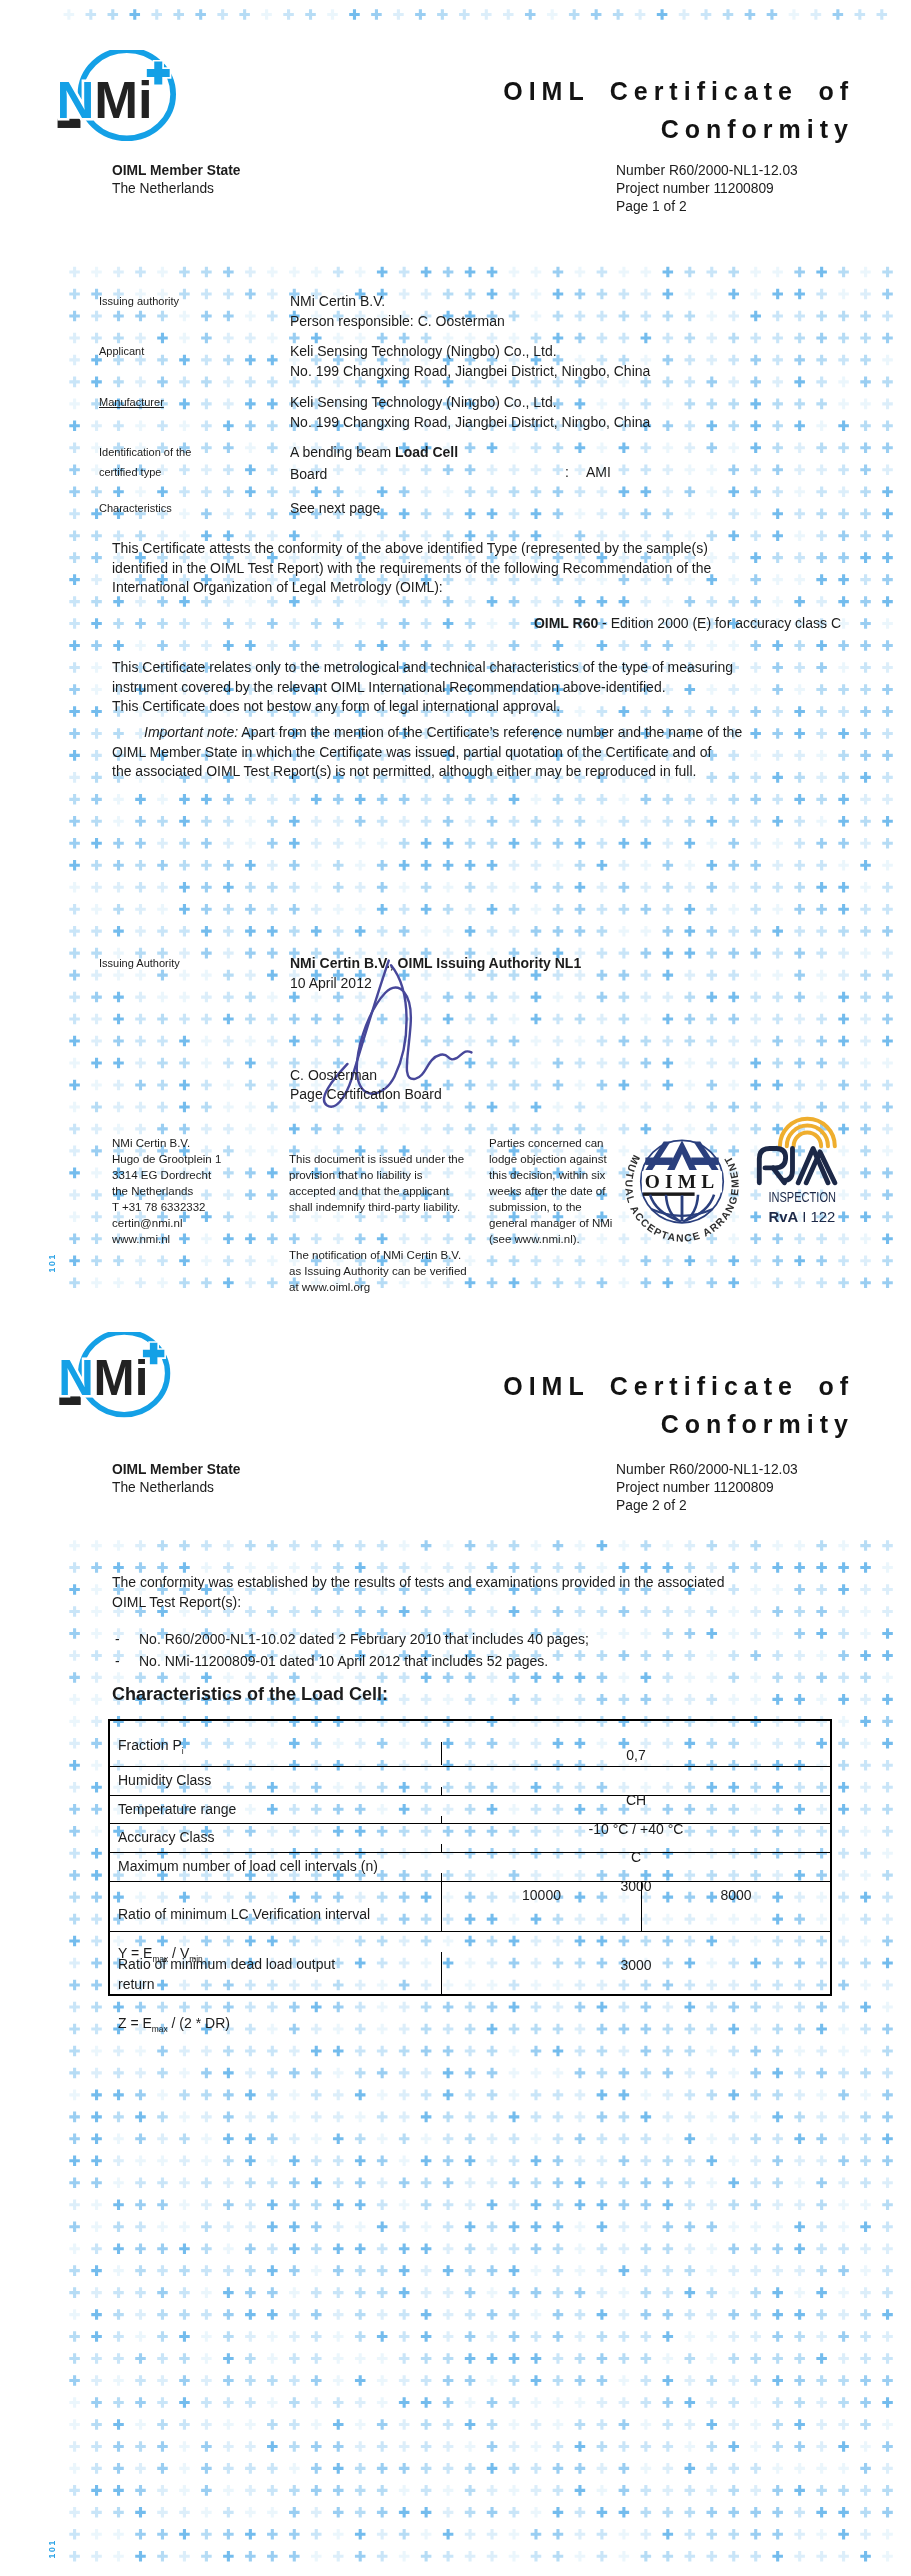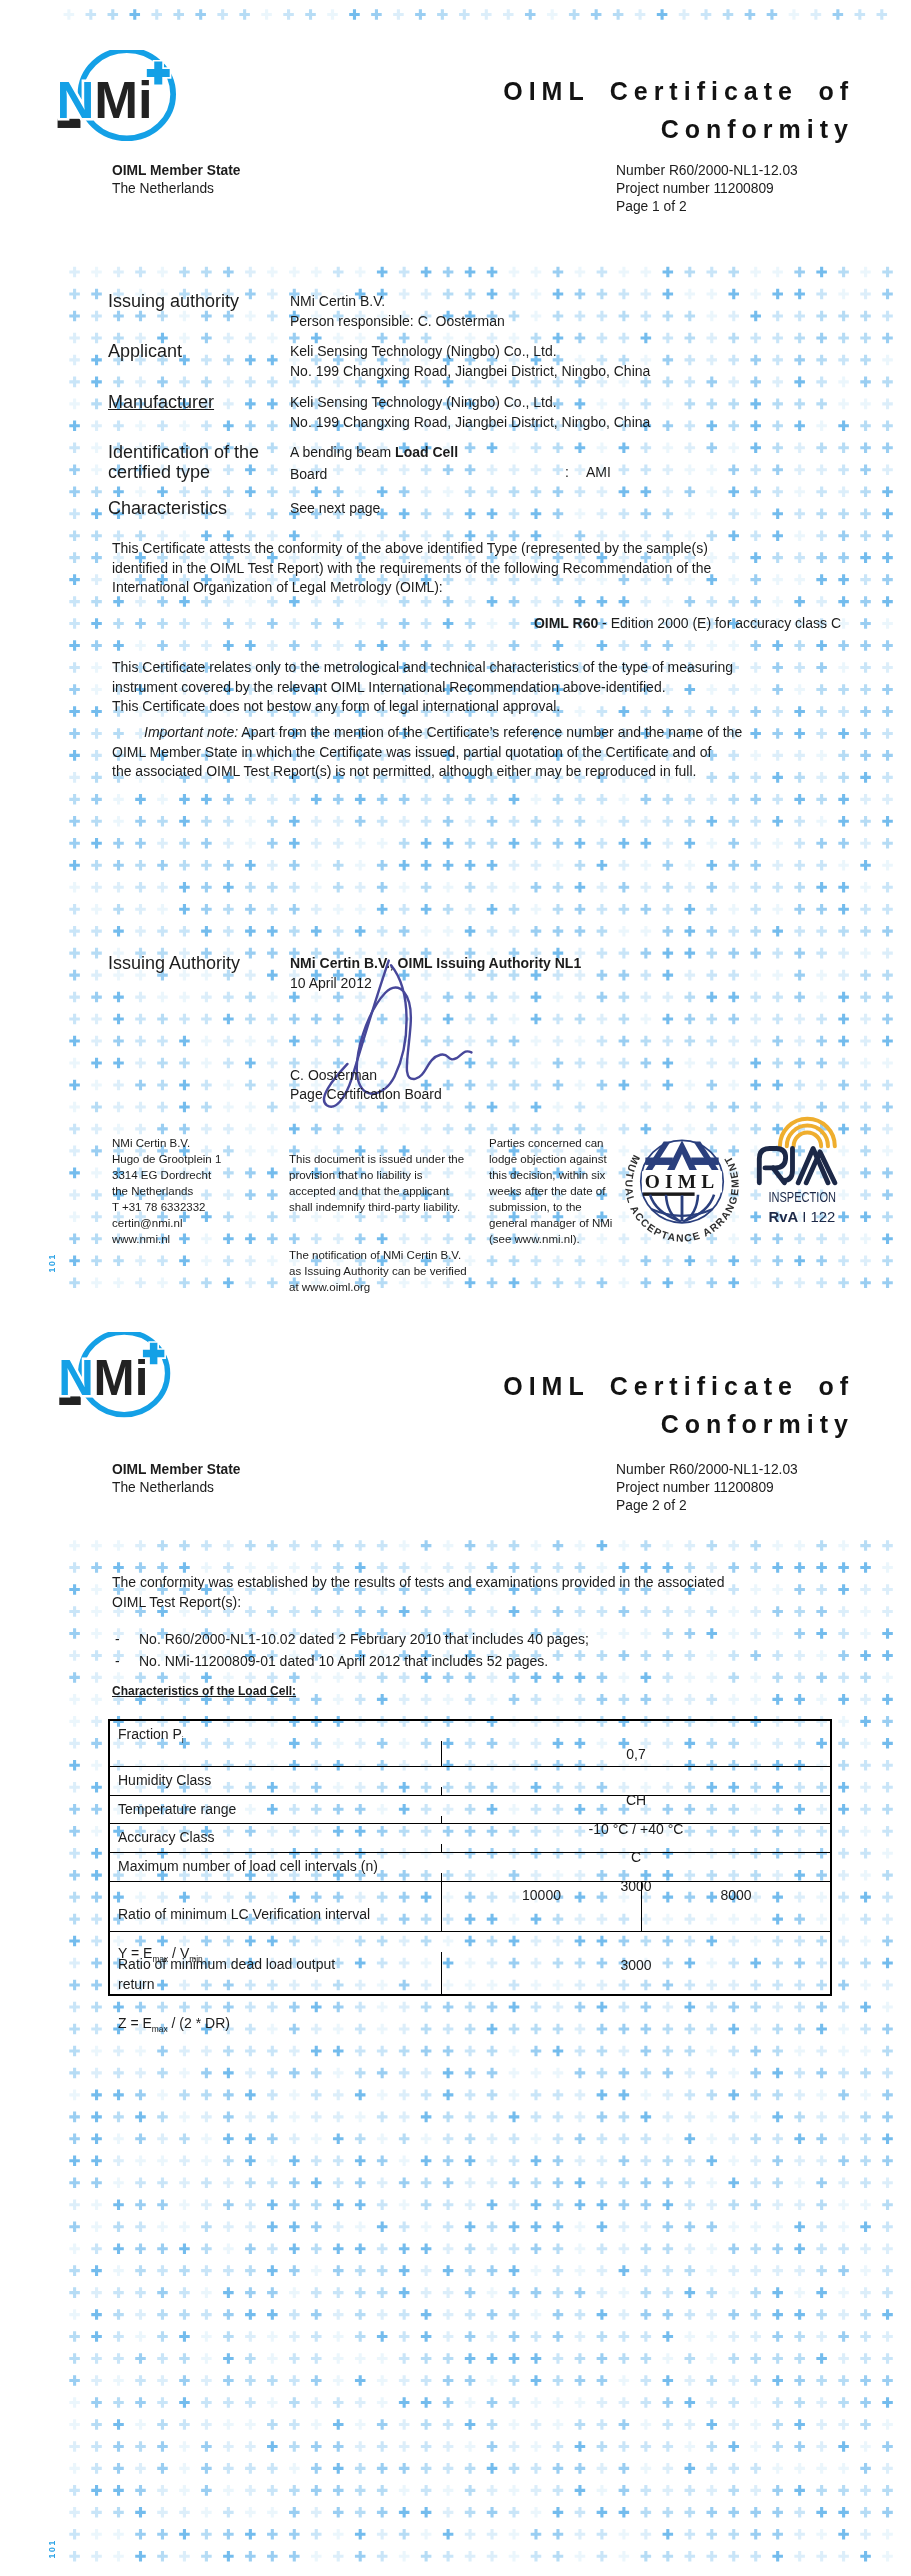--- a/index.html
+++ b/index.html
@@ -11,21 +11,21 @@
   .layer{position:absolute;z-index:1;}
 
   .title-block{
     position:absolute;right:57px;text-align:right;
     font-size:25px;font-weight:700;color:#131313;
     letter-spacing:0.24em;word-spacing:0.30em;line-height:38px;white-space:nowrap;
   }
   .hdr-small{position:absolute;font-size:13.8px;line-height:18px;}
   .hdr-small .b{font-weight:700;}
 
-  .lbl{position:absolute;left:108px;font-size:18px;line-height:20px;}
+  .lbl{position:absolute;left:99px;font-size:11px;line-height:20px;}
   .val{position:absolute;left:290px;font-size:14px;line-height:20px;}
   .para{position:absolute;left:112px;font-size:14px;line-height:19.5px;white-space:pre-line;}
   .center-line{position:absolute;left:112px;width:729px;text-align:center;font-size:14px;}
   .b{font-weight:700;}
   .i{font-style:italic;margin-left:32px;}
 
   .foot{position:absolute;font-size:11.5px;line-height:16px;white-space:pre-line;}
 
   .side-code{
     position:absolute;left:47px;color:#2aa2e6;font-size:8.6px;font-weight:600;
@@ -237,24 +237,24 @@
   </div>
 
   <div class="para layer" style="top:1573px;width:740px;">The conformity was established by the results of tests and examinations provided in the associated
 OIML Test Report(s):</div>
 
   <div class="layer" style="left:115px;top:1631px;font-size:14px;">-</div>
   <div class="layer" style="left:139px;top:1631px;font-size:14px;">No. R60/2000-NL1-10.02 dated 2 February 2010 that includes 40 pages;</div>
   <div class="layer" style="left:115px;top:1653px;font-size:14px;">-</div>
   <div class="layer" style="left:139px;top:1653px;font-size:14px;">No. NMi-11200809-01 dated 10 April 2012 that includes 52 pages.</div>
 
-  <div class="layer b" style="left:112px;top:1684px;font-size:12px;text-decoration:underline;">Characteristics of the Load Cell:</div>
+  <div class="layer b" style="left:112px;top:1684px;font-size:18px;">Characteristics of the Load Cell:</div>
 
   <div class="lc-table layer">
-    <div class="trow" style="height:45px;">
+    <div class="trow" style="height:45px;align-items:center;">
       <div class="tcell tlabel"><span>Fraction P</span><sub>i</sub></div>
       <div class="tcell tspan">0,7</div>
     </div>
     <div class="trow" style="height:29px;">
       <div class="tcell tlabel">Humidity Class</div>
       <div class="tcell tspan">CH</div>
     </div>
     <div class="trow" style="height:27.5px;">
       <div class="tcell tlabel">Temperature range</div>
       <div class="tcell tspan">-10 °C / +40 °C</div>

